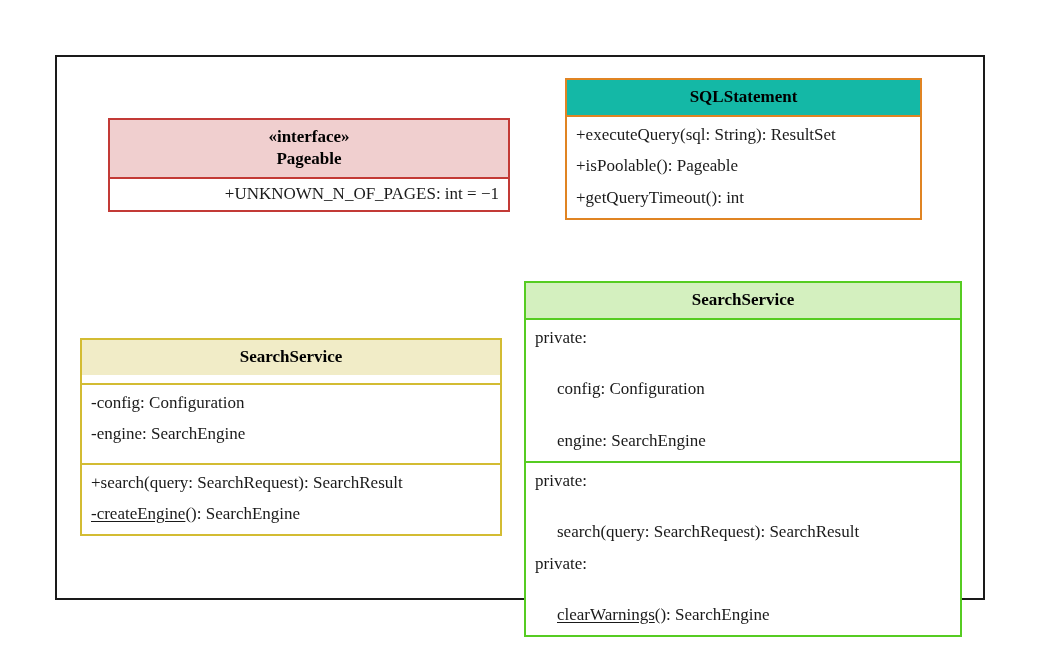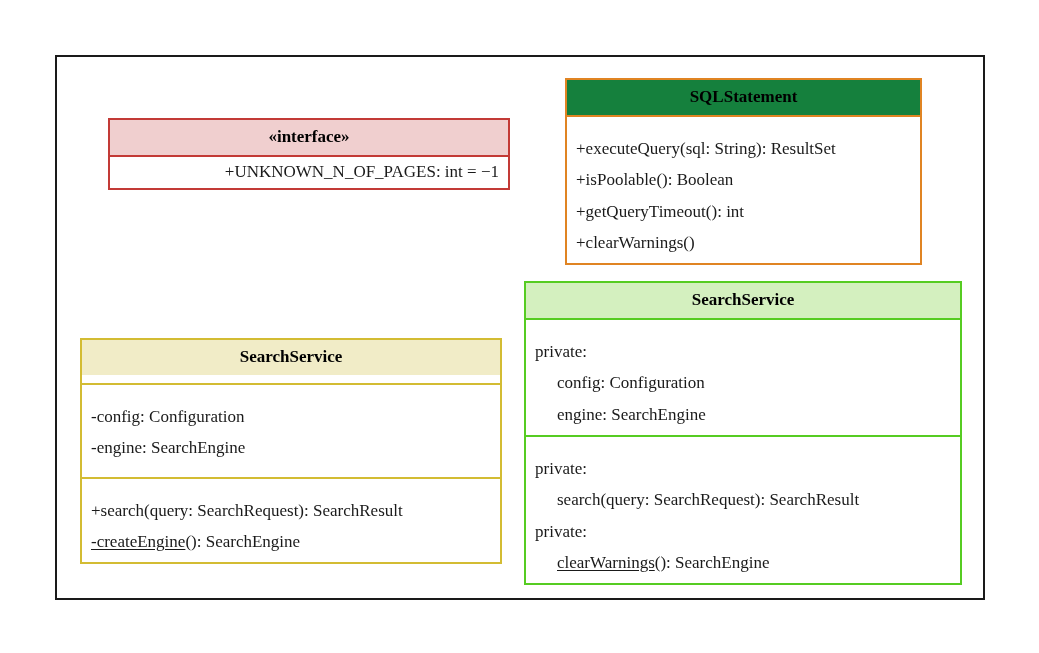--- a/index.html
+++ b/index.html
@@ -46,41 +46,42 @@
     text-align: center;
     font-weight: bold;
     box-sizing: border-box;
     padding: 6px 8px 7px 8px;
     line-height: 1.28;
     font-size: 17px;
     color: #000000;
   }
   .uml-compartment {
     box-sizing: border-box;
-    padding: 17px 0 4px 0;
+    padding: 3px 0 4px 0;
   }
   .uml-row {
     box-sizing: border-box;
     padding: 5px 9px 6px 9px;
     font-size: 17px;
     line-height: 1.2;
     color: #1a1a1a;
     white-space: nowrap;
   }
   .uml-row.divided {
     border-top-style: solid;
     border-top-width: 2px;
     text-align: right;
   }
   .uml-compartment.divided {
     border-top-style: solid;
     border-top-width: 2px;
   }
   .indent {
     padding-left: 31px;
+    margin-top: 20px;
   }
   .static-member {
     text-decoration: underline;
     text-underline-offset: 2px;
   }
 
   
   #box-pageable {
     left: 108px;
     top: 118px;
@@ -93,21 +94,21 @@
   #box-pageable .uml-row.divided { border-top-color: #c33a36; }
 
   
   #box-sql {
     left: 565px;
     top: 78px;
     width: 357px;
     border-color: #e08423;
   }
   #box-sql .uml-header {
-    background: #15803d;
+    background: #14b8a6;
     font-family: Liberation Serif, serif;
   }
   #box-sql .uml-compartment.divided { border-top-color: #e08423; }
 
   
   #box-ss-yellow {
     left: 80px;
     top: 338px;
     width: 422px;
     border-color: #d3bc33;
@@ -132,33 +133,33 @@
 </head>
 <body>
 
 <div id="canvas">
 
   <div class="frame"></div>
 
   <div class="uml-box" id="box-pageable">
     <div class="uml-header">
       <div>«interface»</div>
+      <div>Pageable</div>
     </div>
     <div class="uml-row divided">+UNKNOWN_N_OF_PAGES: int = −1</div>
   </div>
 
   <div class="uml-box" id="box-sql">
     <div class="uml-header">
       <div>SQLStatement</div>
     </div>
     <div class="uml-compartment divided">
       <div class="uml-row">+executeQuery(sql: String): ResultSet</div>
-      <div class="uml-row">+isPoolable(): Boolean</div>
+      <div class="uml-row">+isPoolable(): Pageable</div>
       <div class="uml-row">+getQueryTimeout(): int</div>
-      <div class="uml-row">+clearWarnings()</div>
     </div>
   </div>
 
   <div class="uml-box" id="box-ss-yellow">
     <div class="uml-header">
       <div>SearchService</div>
     </div>
     <div class="uml-compartment divided">
       <div class="uml-row">-config: Configuration</div>
       <div class="uml-row">-engine: SearchEngine</div>

